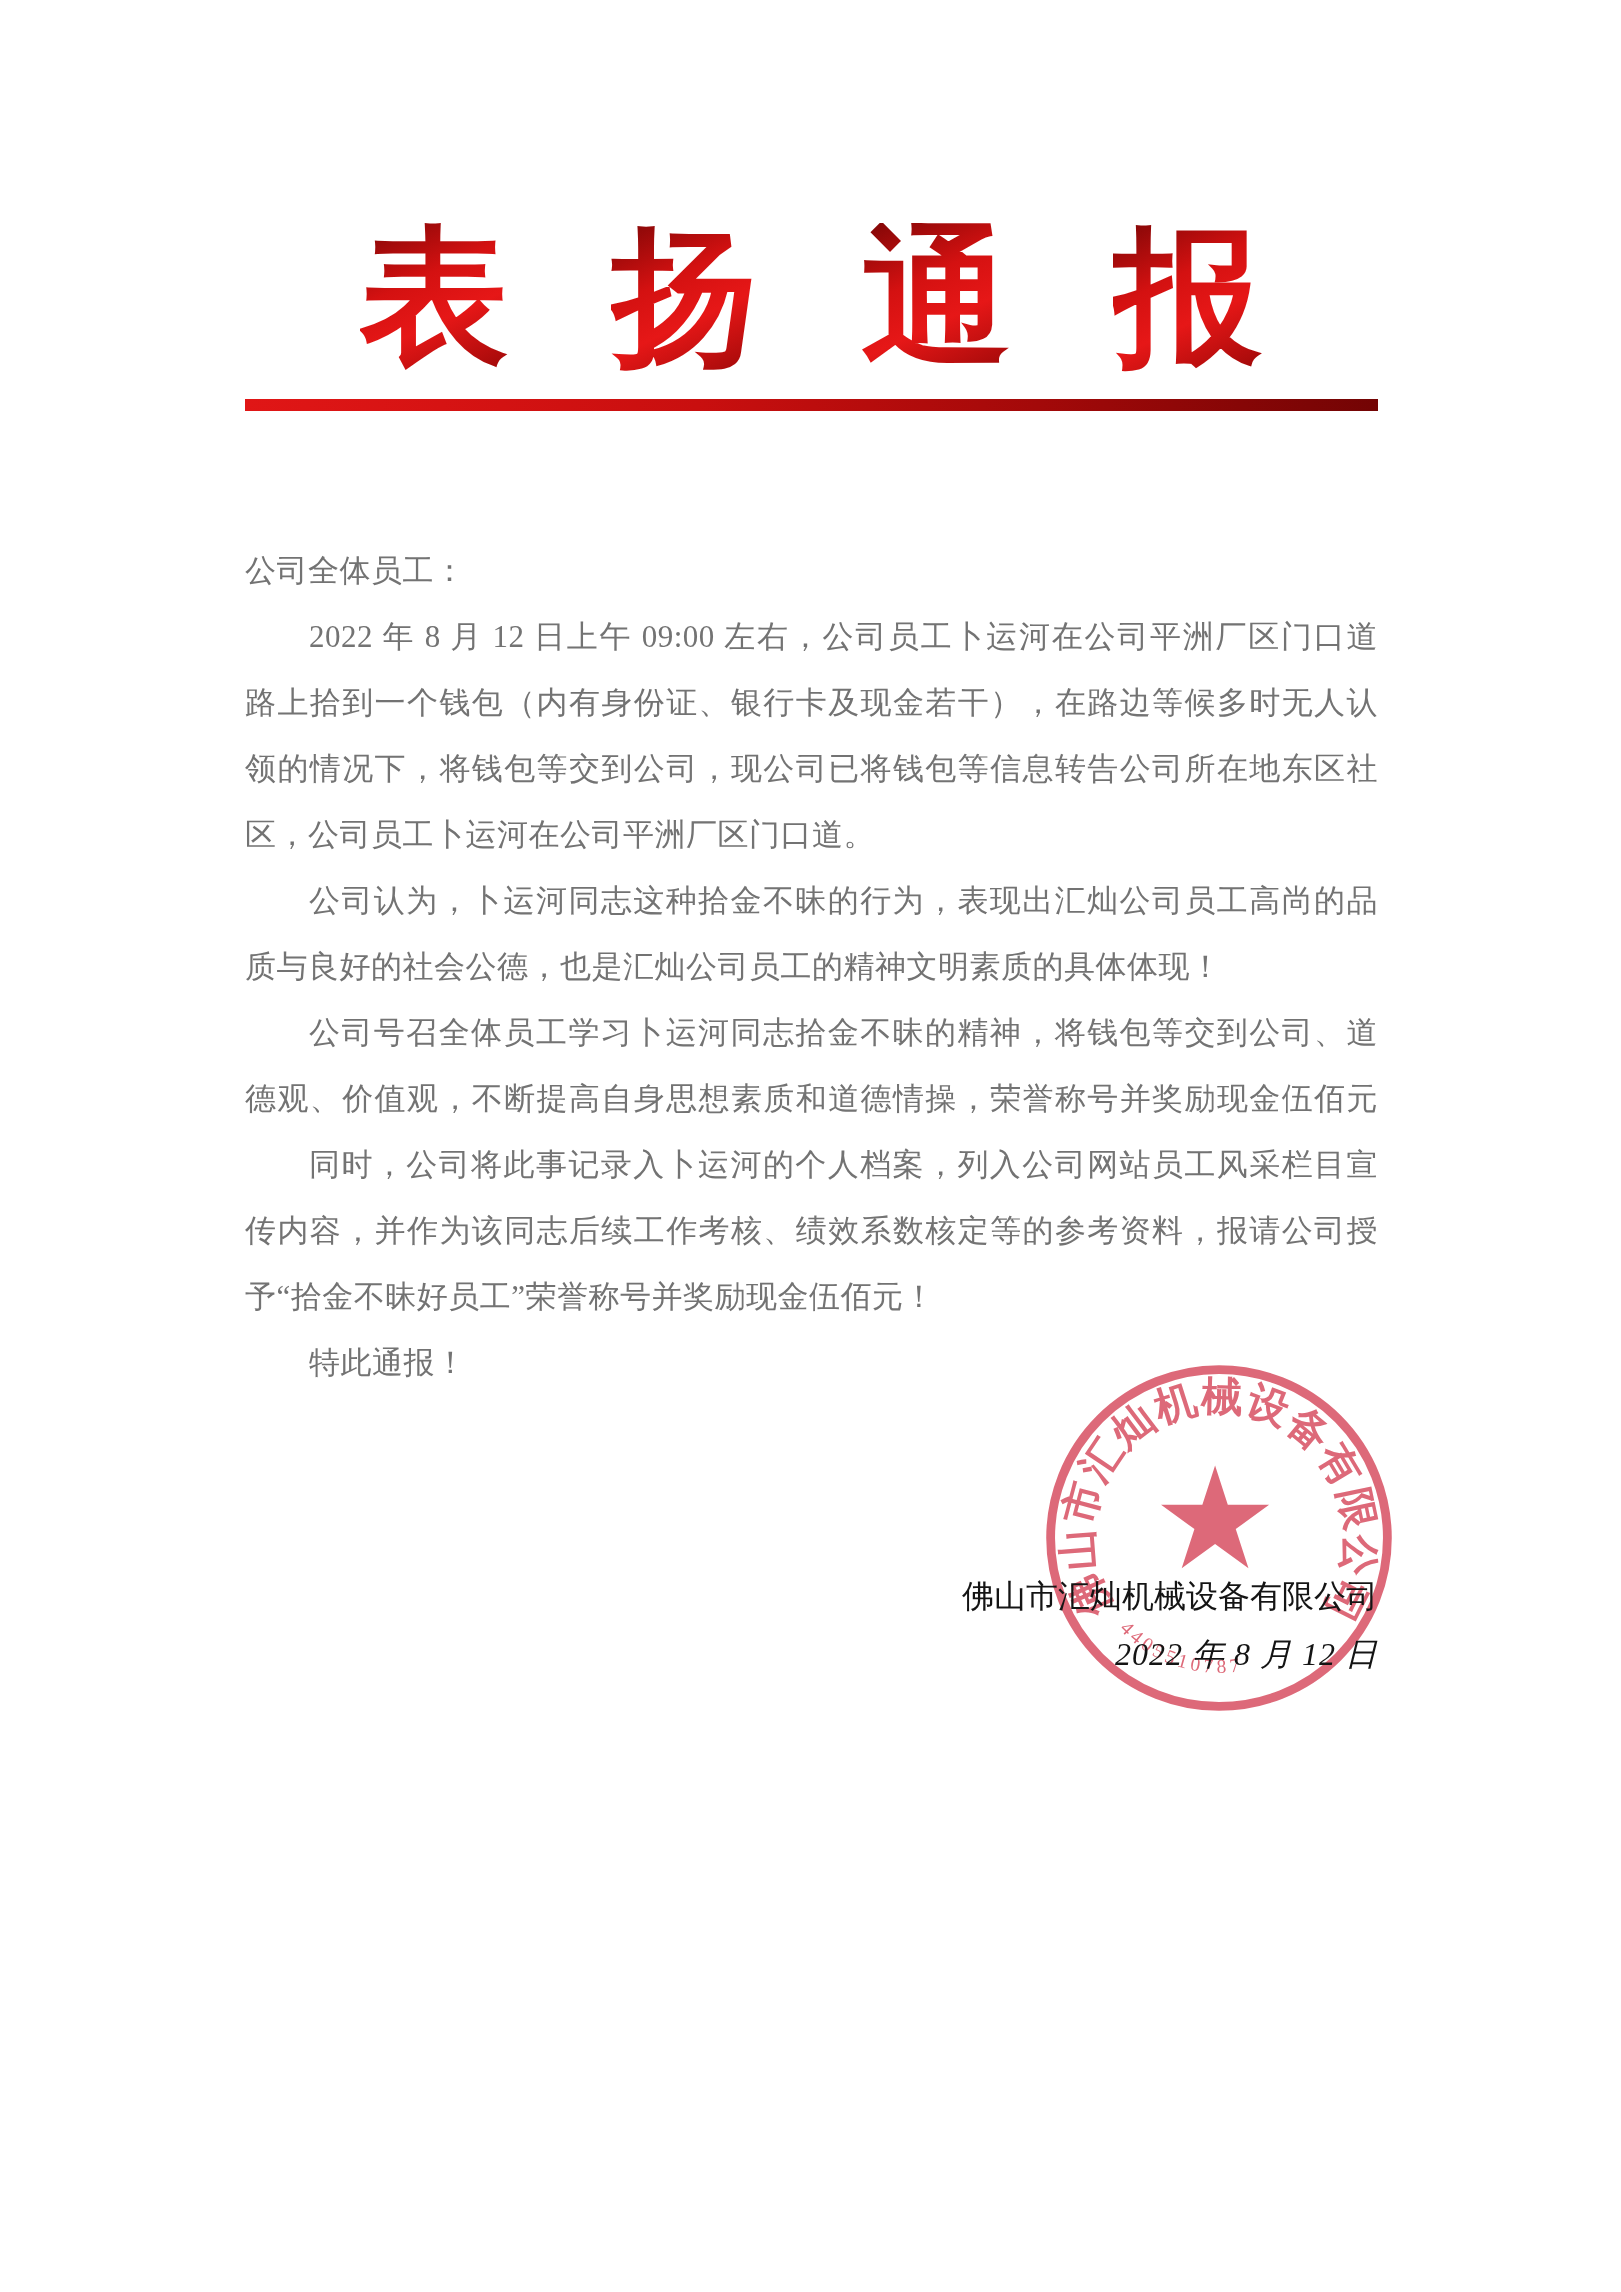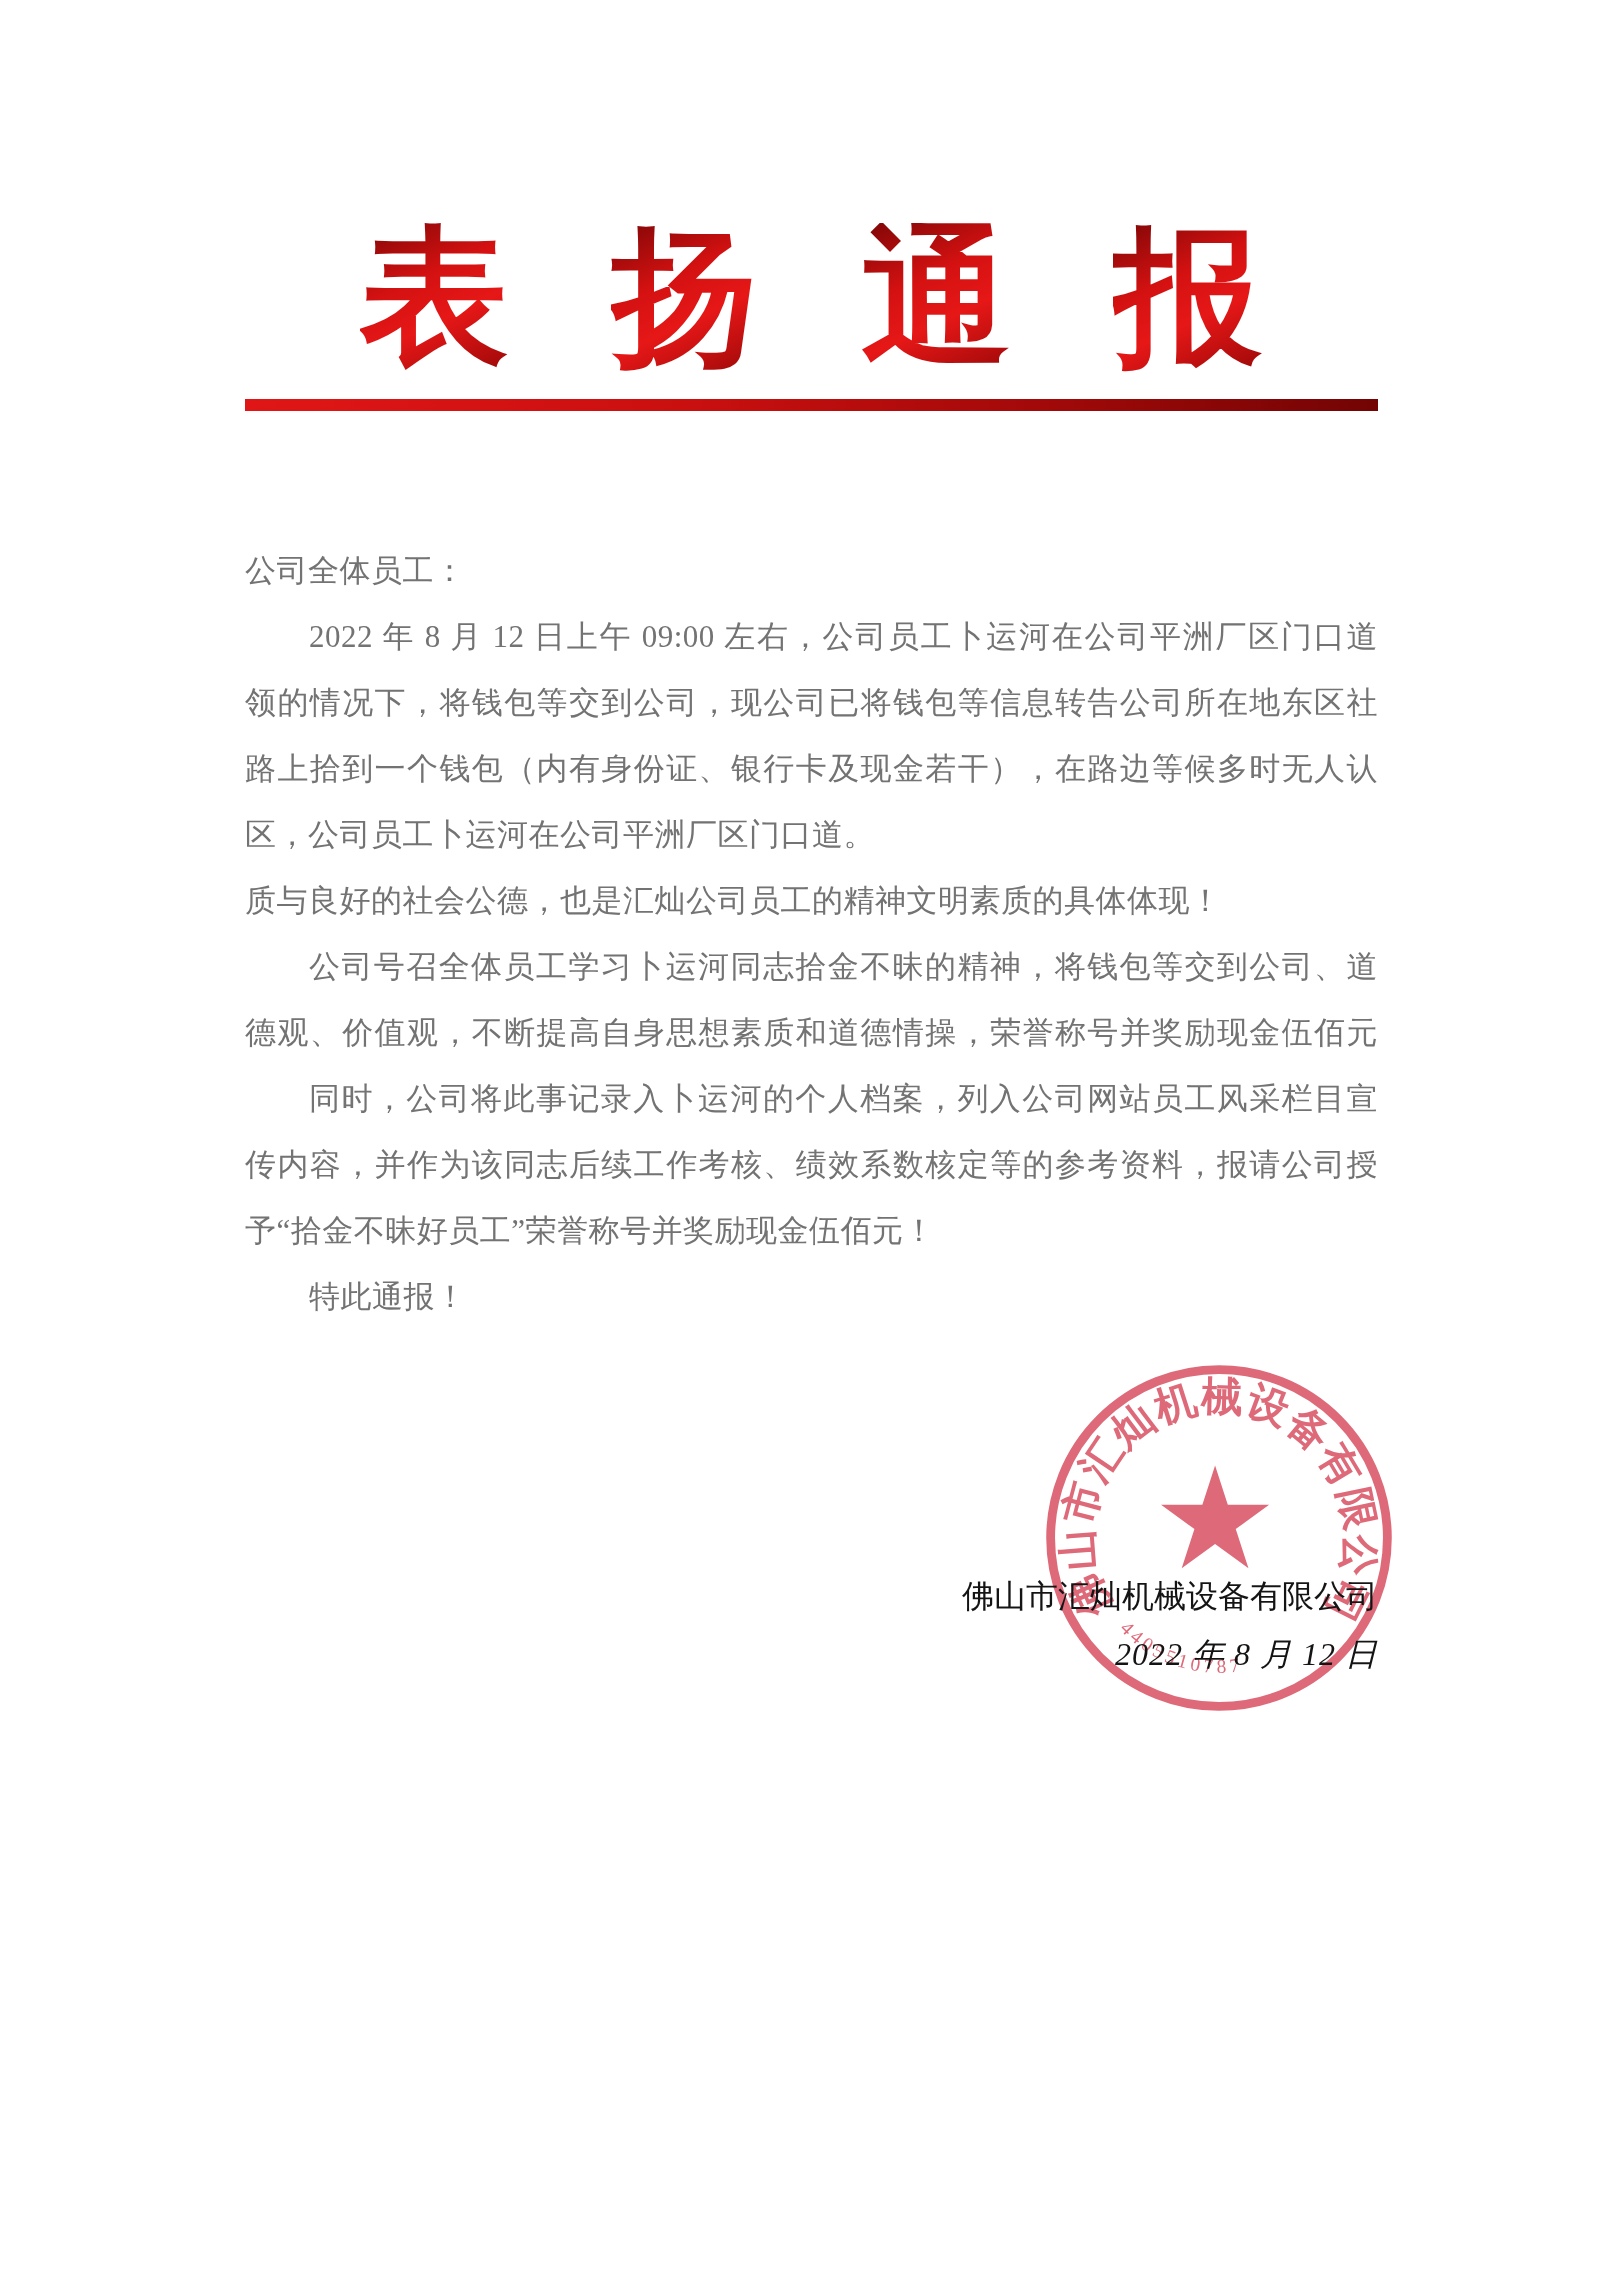--- a/index.html
+++ b/index.html
@@ -96,23 +96,24 @@
     <span class="tchar">表</span>
     <span class="tchar">扬</span>
     <span class="tchar">通</span>
     <span class="tchar">报</span>
   </div>
   <div class="title-divider"></div>
 
   <div class="body-block">
       <div class="line">公司全体员工：</div>
       <div class="line fill indent">2022 年 8 月 12 日上午 09:00 左右，公司员工卜运河在公司平洲厂区门口道</div>
+      <div class="line fill">路上拾到一个钱包（内有身份证、银行卡及现金若干），在路边等候多时无人认</div>
       <div class="line fill">领的情况下，将钱包等交到公司，现公司已将钱包等信息转告公司所在地东区社</div>
-      <div class="line fill">路上拾到一个钱包（内有身份证、银行卡及现金若干），在路边等候多时无人认</div>
       <div class="line">区，公司员工卜运河在公司平洲厂区门口道。</div>
+      <div class="line fill indent">公司认为，卜运河同志这种拾金不昧的行为，表现出汇灿公司员工高尚的品</div>
       <div class="line">质与良好的社会公德，也是汇灿公司员工的精神文明素质的具体体现！</div>
       <div class="line fill indent">公司号召全体员工学习卜运河同志拾金不昧的精神，将钱包等交到公司、道</div>
       <div class="line fill">德观、价值观，不断提高自身思想素质和道德情操，荣誉称号并奖励现金伍佰元</div>
       <div class="line fill indent">同时，公司将此事记录入卜运河的个人档案，列入公司网站员工风采栏目宣</div>
       <div class="line fill">传内容，并作为该同志后续工作考核、绩效系数核定等的参考资料，报请公司授</div>
       <div class="line">予“拾金不昧好员工”荣誉称号并奖励现金伍佰元！</div>
       <div class="line indent">特此通报！</div>
     </div>
 
   <svg class="seal" viewBox="0 0 380 380" xmlns="http://www.w3.org/2000/svg">

